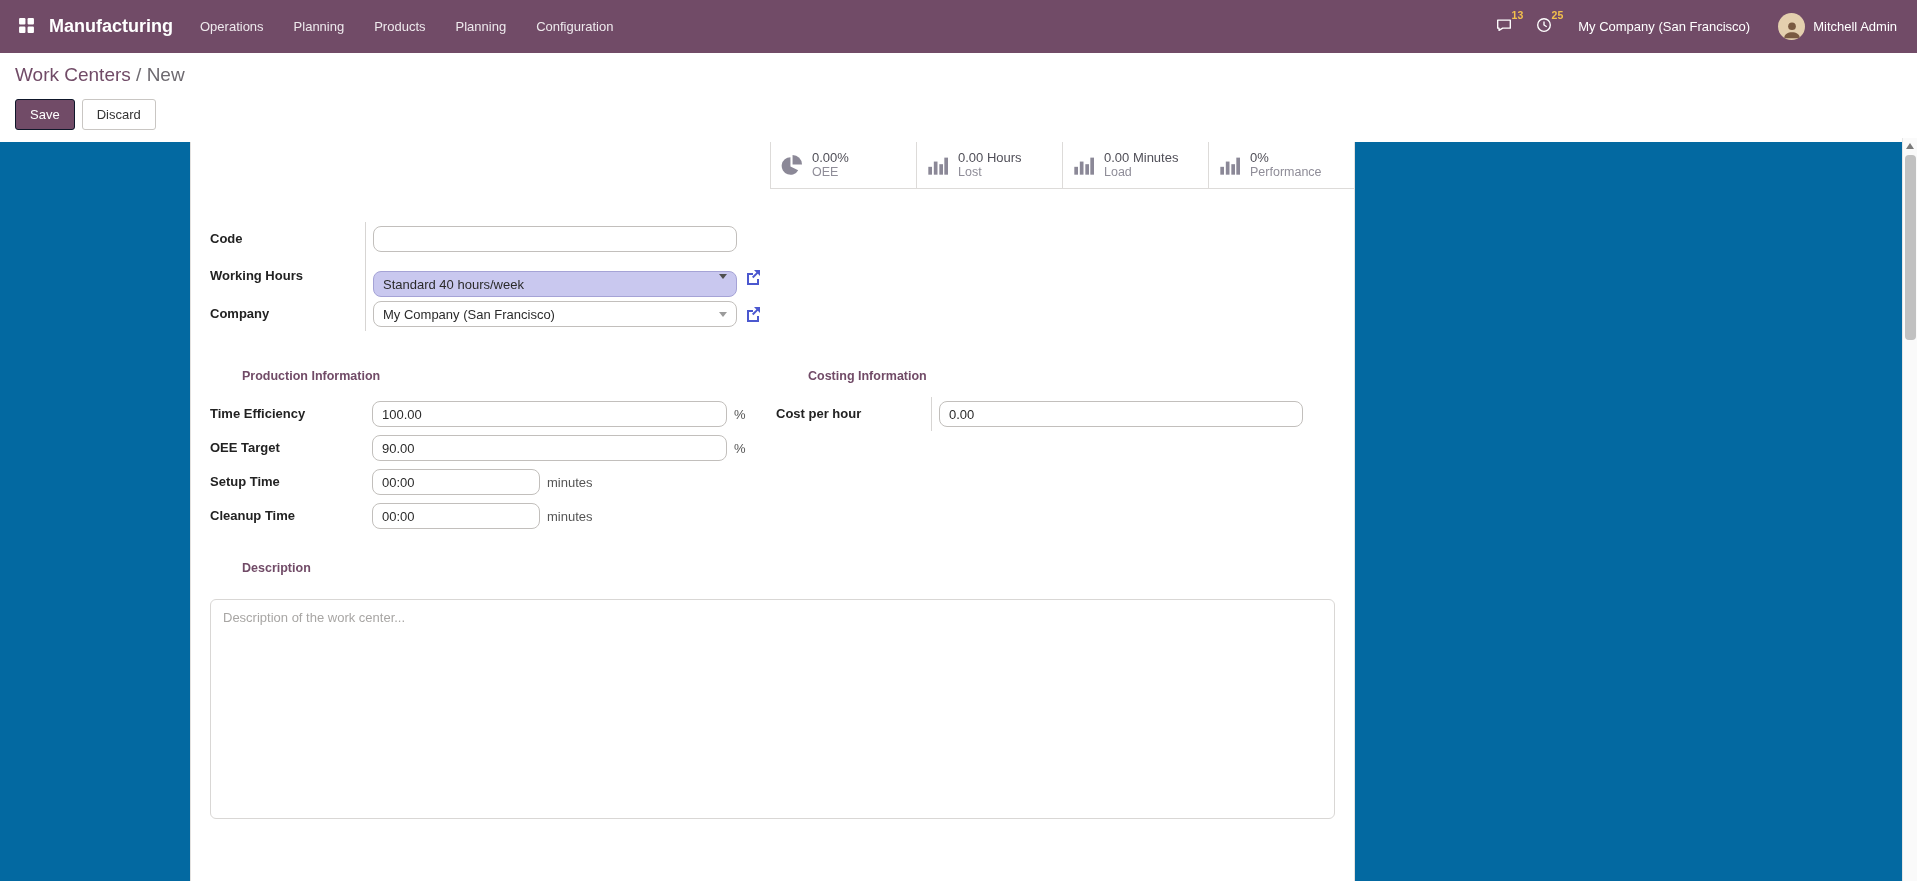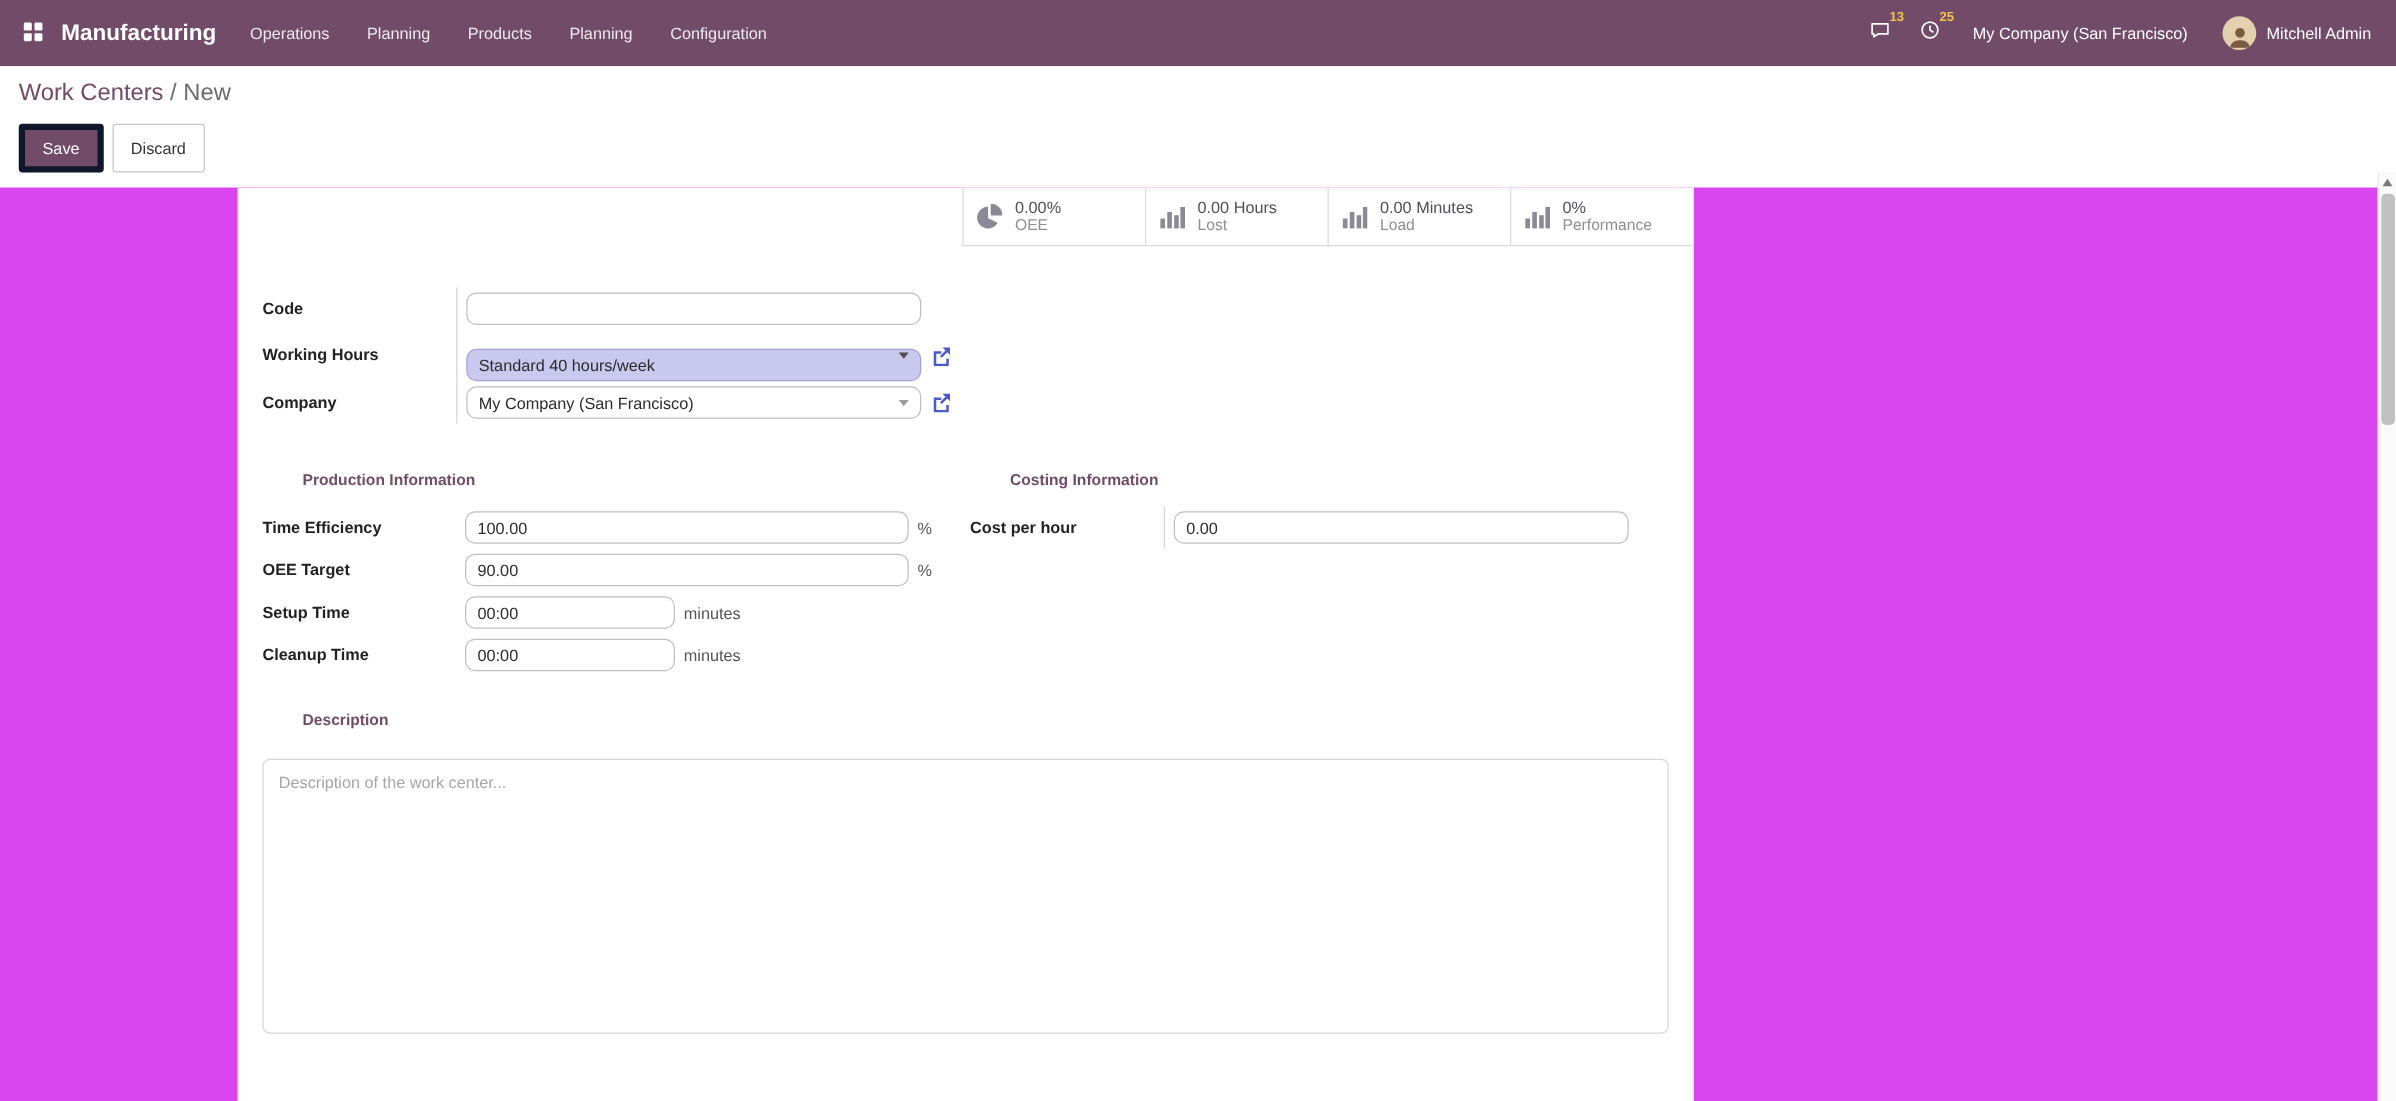--- a/index.html
+++ b/index.html
@@ -35,25 +35,25 @@
     background:#e4cfae; display:flex; align-items:flex-end; justify-content:center;
   }
 
   
   .control-panel { padding:9px 15px 12px; background:#fff; }
   .breadcrumb { font-size:19px; line-height:26px; }
   .breadcrumb a { color:#714B67; text-decoration:none; cursor:pointer; }
   .breadcrumb .sep, .breadcrumb .current { color:#6e6a70; }
   .cp-buttons { margin-top:11px; display:flex; gap:7px; }
   .btn { font-size:13px; line-height:1; padding:8px 14px; border-radius:3px; cursor:pointer; }
-  .btn-primary { background:#714B67; border:5px solid #0f172a; color:#fff; }
+  .btn-primary { background:#714B67; border:1px solid #0f172a; color:#fff; }
   .btn-secondary { background:#fff; border:1px solid #c9c6c3; color:#333; }
 
   
-  .content { position:relative; background:#d946ef; height:740px; overflow:hidden; }
+  .content { position:relative; background:#0369a1; height:740px; overflow:hidden; }
   .sheet {
     position:absolute; left:190px; top:0; width:1165px; min-height:920px;
     background:#fff; border:1px solid #e3e1df; border-top:none;
   }
 
   
   .stat-row { display:flex; justify-content:flex-end; height:47px; }
   .stat-btn {
     display:flex; align-items:center; gap:10px; width:146px; padding:0 10px;
     border-left:1px solid #dddbd9; border-bottom:1px solid #dddbd9;

